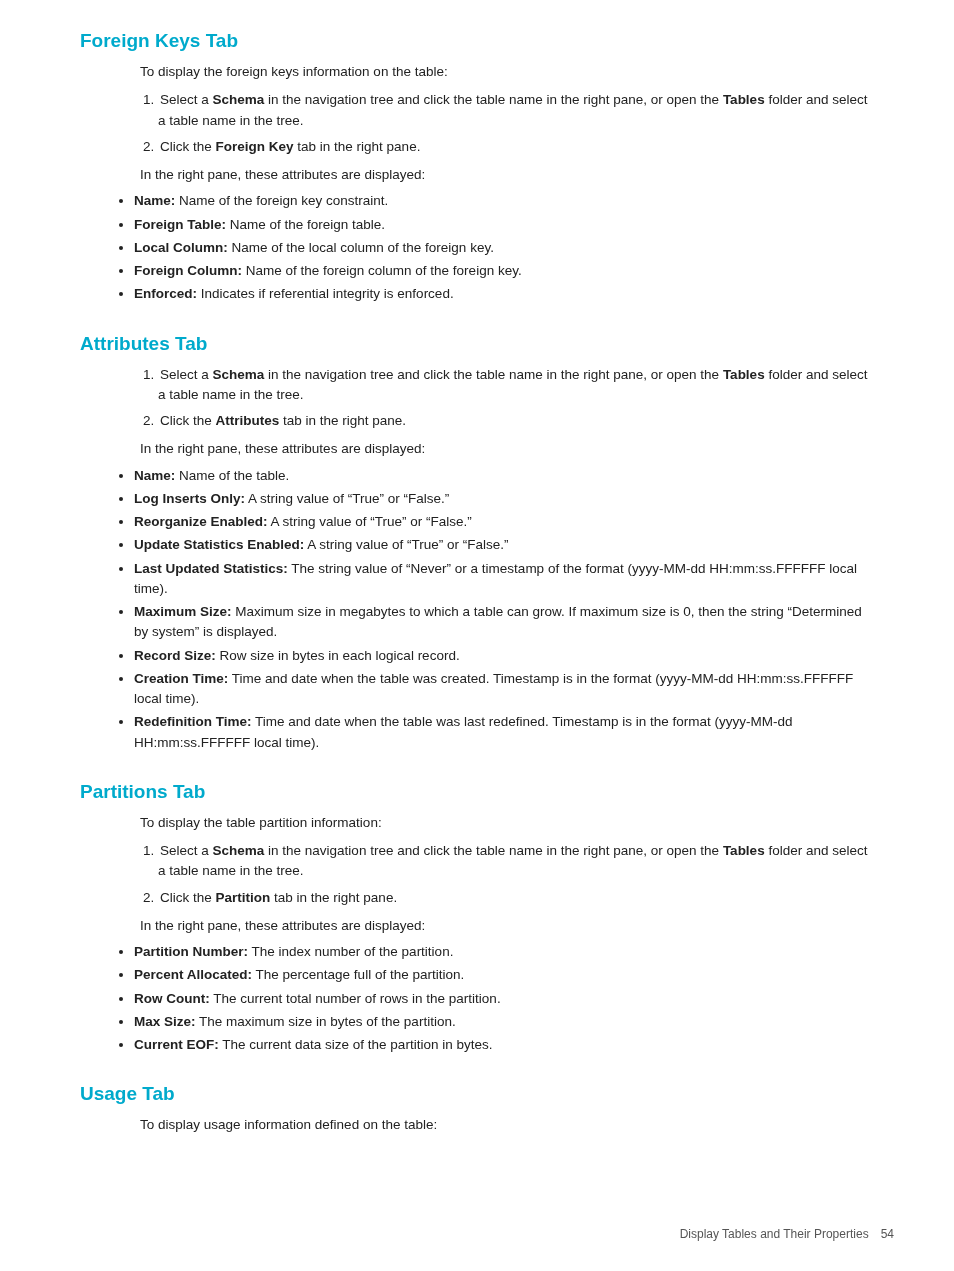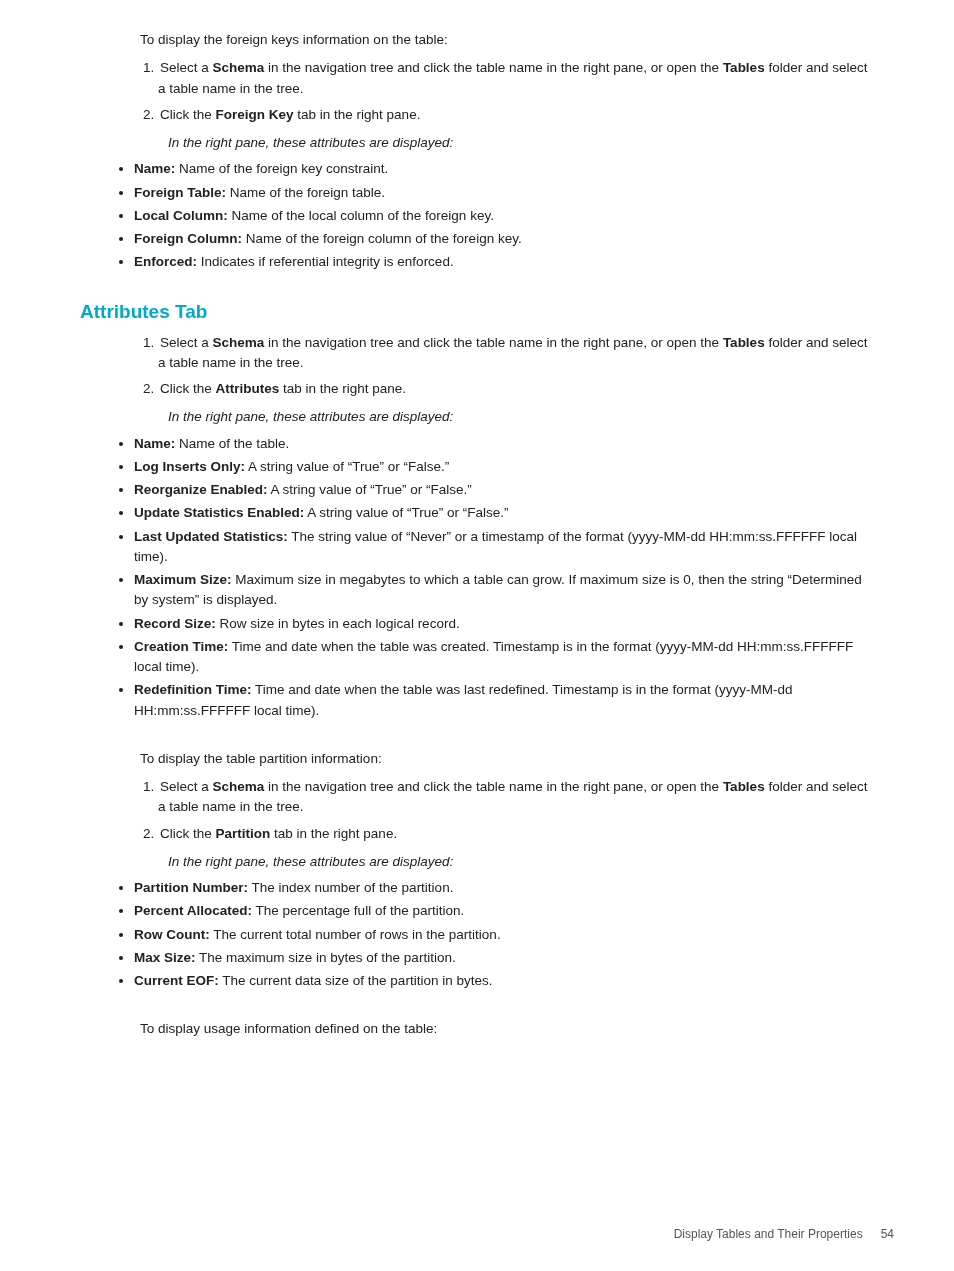--- a/index.html
+++ b/index.html
@@ -44,42 +44,42 @@
       list-style-type: disc;
     }
     ul.attrs li {
       margin-bottom: 3px;
       line-height: 1.5;
     }
     .section {
       margin-bottom: 28px;
     }
     .sub-intro {
-      margin-left: 88px;
+      margin-left: 60px;
       margin-bottom: 6px;
       line-height: 1.5;
-      font-style: italic;
     }
     .page-footer {
       position: absolute;
       bottom: 30px;
       right: 60px;
       font-size: 12px;
       color: #555;
       display: flex;
-      gap: 18px;
+      gap: 12px;
     }
     b { font-weight: bold; }
   </style>
 </head>
 <body>
 
 <div class="page">
 
   <div class="section">
+    <h2 class="section-title">Foreign Keys Tab</h2>
     <p class="intro">To display the foreign keys information on the table:</p>
     <ol class="steps">
       <li>
         <span class="step-text">Select a <b>Schema</b> in the navigation tree and click the table name in the right pane, or open the <b>Tables</b> folder and select a table name in the tree.</span>
       </li>
       <li>
         <span class="step-text">Click the <b>Foreign Key</b> tab in the right pane.</span>
       </li>
     </ol>
     <p class="sub-intro">In the right pane, these attributes are displayed:</p>
@@ -110,40 +110,42 @@
       <li><b>Update Statistics Enabled:</b> A string value of “True” or “False.”</li>
       <li><b>Last Updated Statistics:</b> The string value of “Never” or a timestamp of the format (yyyy-MM-dd HH:mm:ss.FFFFFF local time).</li>
       <li><b>Maximum Size:</b> Maximum size in megabytes to which a table can grow. If maximum size is 0, then the string “Determined by system” is displayed.</li>
       <li><b>Record Size:</b> Row size in bytes in each logical record.</li>
       <li><b>Creation Time:</b> Time and date when the table was created. Timestamp is in the format (yyyy-MM-dd HH:mm:ss.FFFFFF local time).</li>
       <li><b>Redefinition Time:</b> Time and date when the table was last redefined. Timestamp is in the format (yyyy-MM-dd HH:mm:ss.FFFFFF local time).</li>
     </ul>
   </div>
 
   <div class="section">
+    <h2 class="section-title">Partitions Tab</h2>
     <p class="intro">To display the table partition information:</p>
     <ol class="steps">
       <li>
         <span class="step-text">Select a <b>Schema</b> in the navigation tree and click the table name in the right pane, or open the <b>Tables</b> folder and select a table name in the tree.</span>
       </li>
       <li>
         <span class="step-text">Click the <b>Partition</b> tab in the right pane.</span>
       </li>
     </ol>
     <p class="sub-intro">In the right pane, these attributes are displayed:</p>
     <ul class="attrs">
       <li><b>Partition Number:</b> The index number of the partition.</li>
       <li><b>Percent Allocated:</b> The percentage full of the partition.</li>
       <li><b>Row Count:</b> The current total number of rows in the partition.</li>
       <li><b>Max Size:</b> The maximum size in bytes of the partition.</li>
       <li><b>Current EOF:</b> The current data size of the partition in bytes.</li>
     </ul>
   </div>
 
   <div class="section">
+    <h2 class="section-title">Usage Tab</h2>
     <p class="intro">To display usage information defined on the table:</p>
   </div>
 
   <div class="page-footer">
     <span>Display Tables and Their Properties</span>
     <span>54</span>
   </div>
 
 </div>
 

